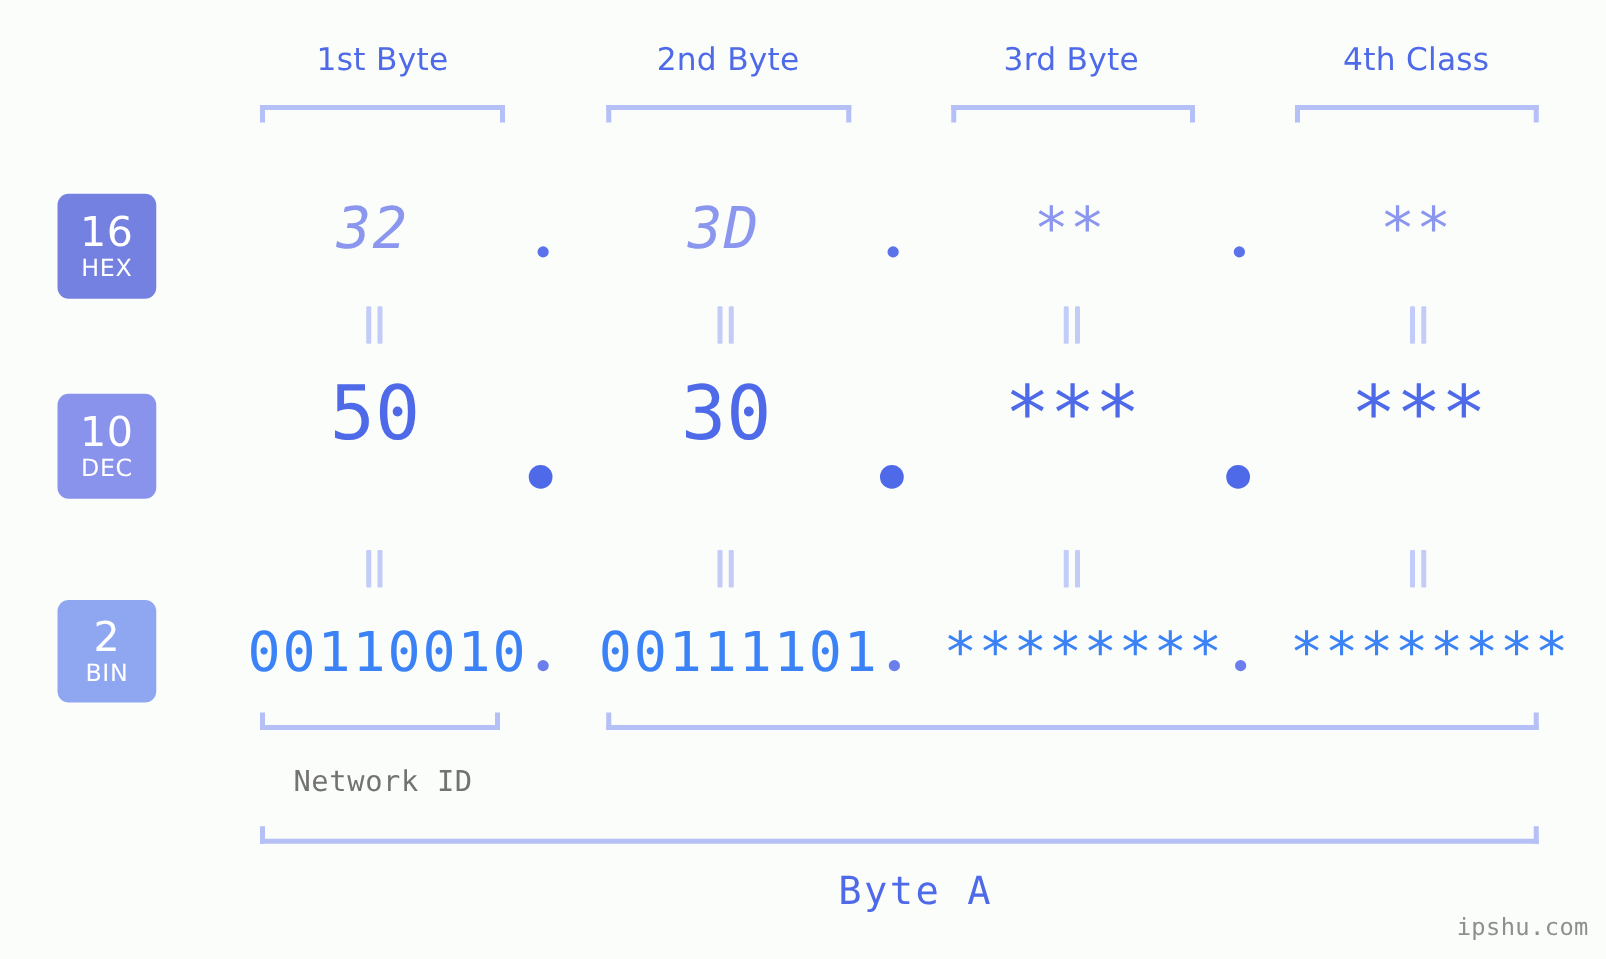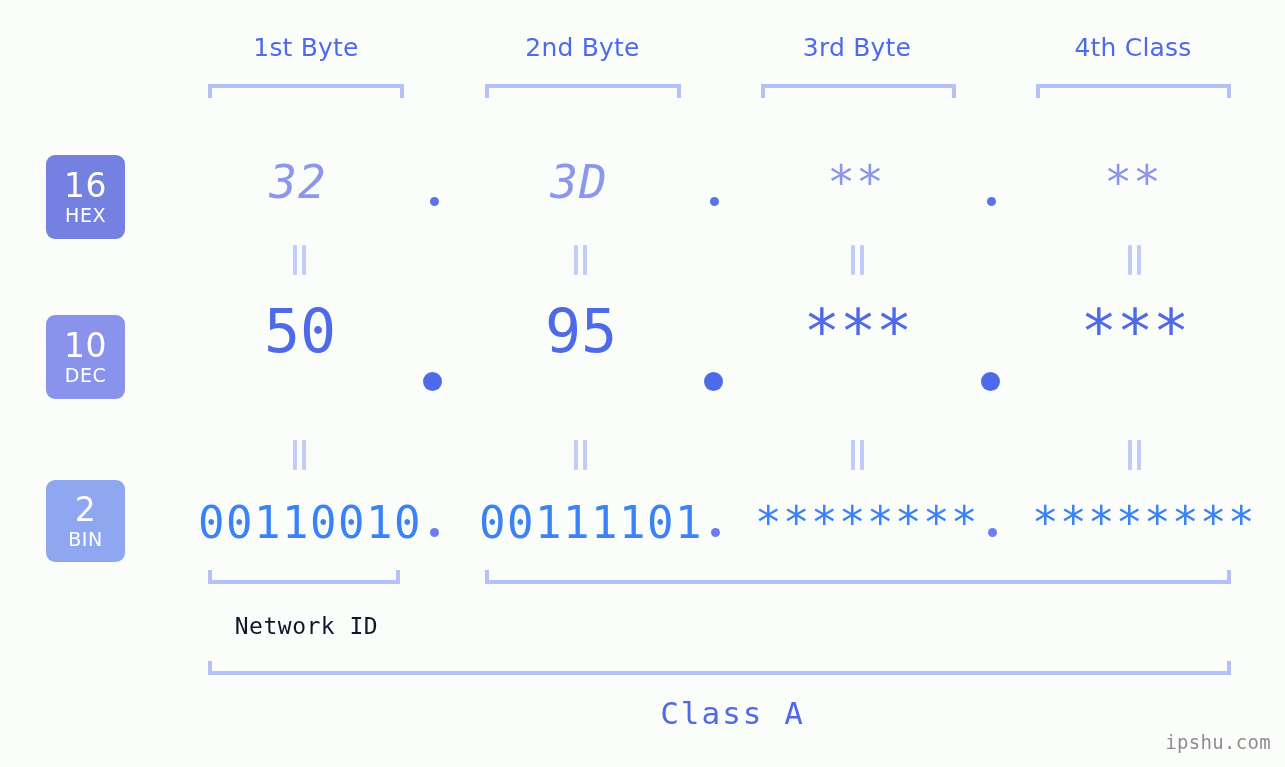--- a/index.html
+++ b/index.html
@@ -115,21 +115,21 @@
     border-radius: 1px;
   }
   .eq span:first-child { left: 2px; }
   .eq span:last-child  { left: 11px; }
 
   
   .id-label {
     position: absolute;
     text-align: center;
     font-size: 23px;
-    color: #0f172a;
+    color: #737373;
     font-family: "DejaVu Sans Mono", monospace;
     white-space: nowrap;
     letter-spacing: .5px;
   }
   .class-label {
     position: absolute;
     text-align: center;
     font-size: 31px;
     color: #4f6ae8;
     font-family: "DejaVu Sans Mono", monospace;
@@ -196,21 +196,21 @@
       <span></span>
       <span></span>
     </div>
   <div class="eq" style="left:1126px; top:245px;">
       <span></span>
       <span></span>
     </div>
 
   <div class="cell dec-cell" style="left:202px; top:296px; width:196px;">50</div>
   <div class="dot dot-dec" style="left:423px; top:372px;"></div>
-  <div class="cell dec-cell" style="left:483px; top:296px; width:196px;">95</div>
+  <div class="cell dec-cell" style="left:483px; top:296px; width:196px;">30</div>
   <div class="dot dot-dec" style="left:704px; top:372px;"></div>
   <div class="cell dec-cell" style="left:760px; top:296px; width:196px;">***</div>
   <div class="dot dot-dec" style="left:981px; top:372px;"></div>
   <div class="cell dec-cell" style="left:1037px; top:296px; width:196px;">***</div>
 
   <div class="eq" style="left:291px; top:440px;">
       <span></span>
       <span></span>
     </div>
   <div class="eq" style="left:572px; top:440px;">
@@ -233,17 +233,17 @@
   <div class="cell bin-cell" style="left:755px; top:497px; width:205px;">********</div>
   <div class="dot dot-bin" style="left:988px; top:528px;"></div>
   <div class="cell bin-cell" style="left:1032px; top:497px; width:205px;">********</div>
 
   <div class="bracket bracket-bottom" style="left:208px; top:570px; width:192px;"></div>
   <div class="bracket bracket-bottom" style="left:485px; top:570px; width:746px;"></div>
 
   <div class="id-label" style="left:204px; top:613px; width:205px;">Network ID</div>
 
   <div class="bracket bracket-bottom" style="left:208px; top:661px; width:1023px;"></div>
-  <div class="class-label" style="left:560px; top:695px; width:345px;">Class A</div>
+  <div class="class-label" style="left:560px; top:695px; width:345px;">Byte A</div>
 
   <div id="watermark">ipshu.com</div>
 
 </div>
 
 </body></html>

